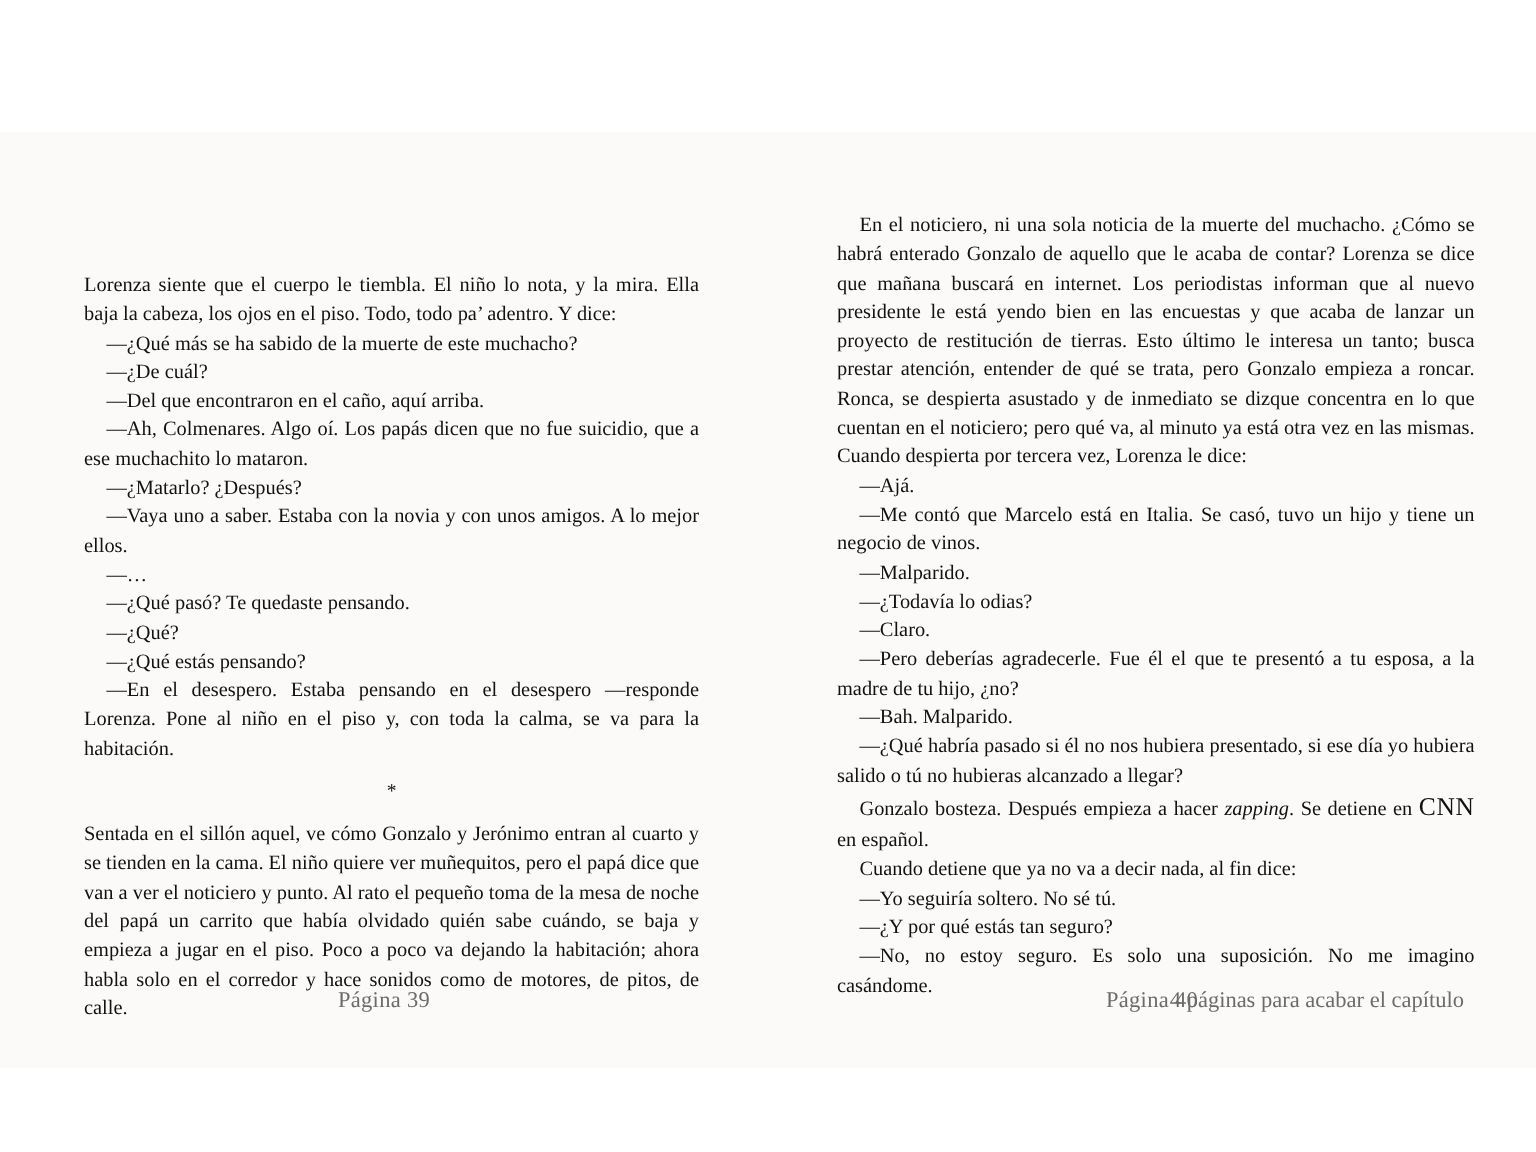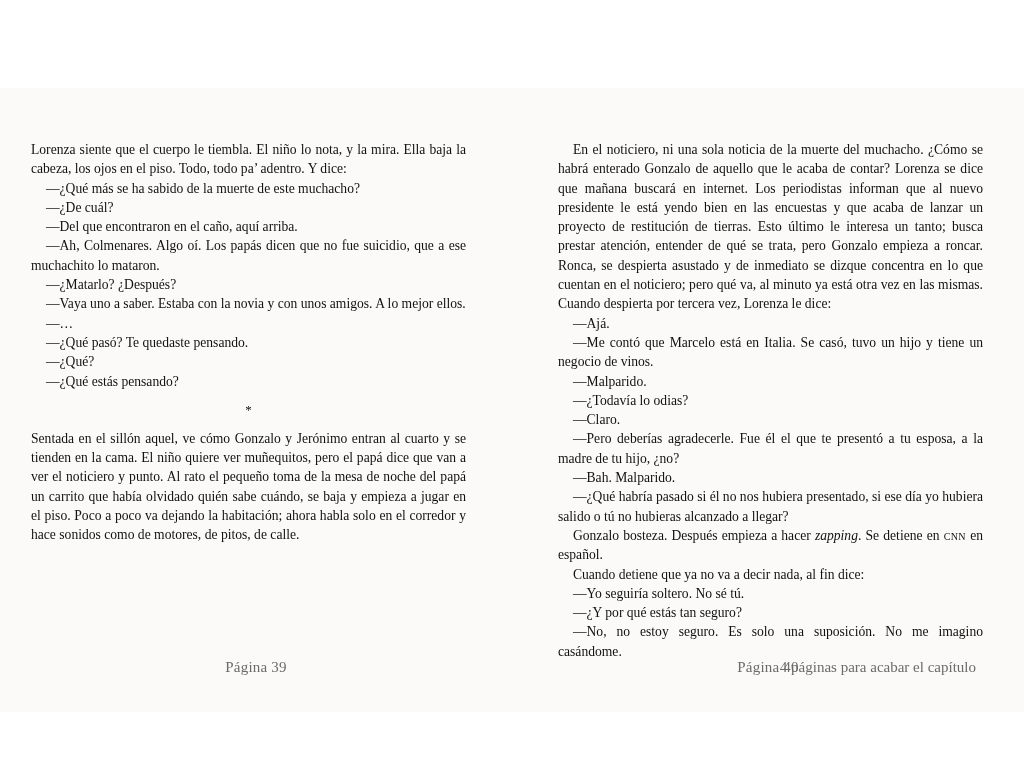--- a/index.html
+++ b/index.html
@@ -38,21 +38,21 @@
   }
   .page-body {
     position: absolute;
     top: 52px;
     bottom: 60px;
     left: 0;
     right: 0;
     padding: 0 48px;
     box-sizing: border-box;
   }
-  .page-left .page-body { padding-left: 31px; padding-right: 46px; }
+  .page-left .page-body { padding-left: 56px; padding-right: 46px; margin-top: 40px; }
   .page-right .page-body { padding-left: 46px; padding-right: 41px; }
 
   p {
     margin: 0;
     font-size: 13.6px;
     line-height: 1.42;
     text-align: justify;
     text-justify: inter-word;
     color: #111111;
     hyphens: manual;
@@ -96,21 +96,21 @@
     position: relative;
     text-align: right;
   }
   .page-number { letter-spacing: 0.2px; }
   .chapter-remaining {
     position: absolute;
     right: 0;
     white-space: nowrap;
   }
   .smallcaps {
-    font-size: 10px;
+    font-size: 17px;
     letter-spacing: 0.4px;
   }
   em { font-style: italic; }
 </style>
 </head>
 <body>
 
 <div class="reader">
   <div class="spread">
 
@@ -120,20 +120,21 @@
         <p class="dialog">—¿Qué más se ha sabido de la muerte de este muchacho?</p>
         <p class="dialog">—¿De cuál?</p>
         <p class="dialog">—Del que encontraron en el caño, aquí arriba.</p>
         <p class="dialog">—Ah, Colmenares. Algo oí. Los papás dicen que no fue suicidio, que a ese muchachito lo mataron.</p>
         <p class="dialog">—¿Matarlo? ¿Después?</p>
         <p class="dialog">—Vaya uno a saber. Estaba con la novia y con unos amigos. A lo mejor ellos.</p>
         <p class="dialog">—…</p>
         <p class="dialog">—¿Qué pasó? Te quedaste pensando.</p>
         <p class="dialog">—¿Qué?</p>
         <p class="dialog">—¿Qué estás pensando?</p>
+        <p class="dialog">—En el desespero. Estaba pensando en el desespero —responde Lorenza. Pone al niño en el piso y, con toda la calma, se va para la habitación.</p>
         <div class="divider">*</div>
         <p class="noindent">Sentada en el sillón aquel, ve cómo Gonzalo y Jerónimo entran al cuarto y se tienden en la cama. El niño quiere ver muñequitos, pero el papá dice que van a ver el noticiero y punto. Al rato el pequeño toma de la mesa de noche del papá un carrito que había olvidado quién sabe cuándo, se baja y empieza a jugar en el piso. Poco a poco va dejando la habitación; ahora habla solo en el corredor y hace sonidos como de motores, de pitos, de calle.</p>
       </div>
       <div class="footer">
         <div class="footer-left">
           <span class="page-number">Página 39</span>
         </div>
       </div>
     </div>
 

